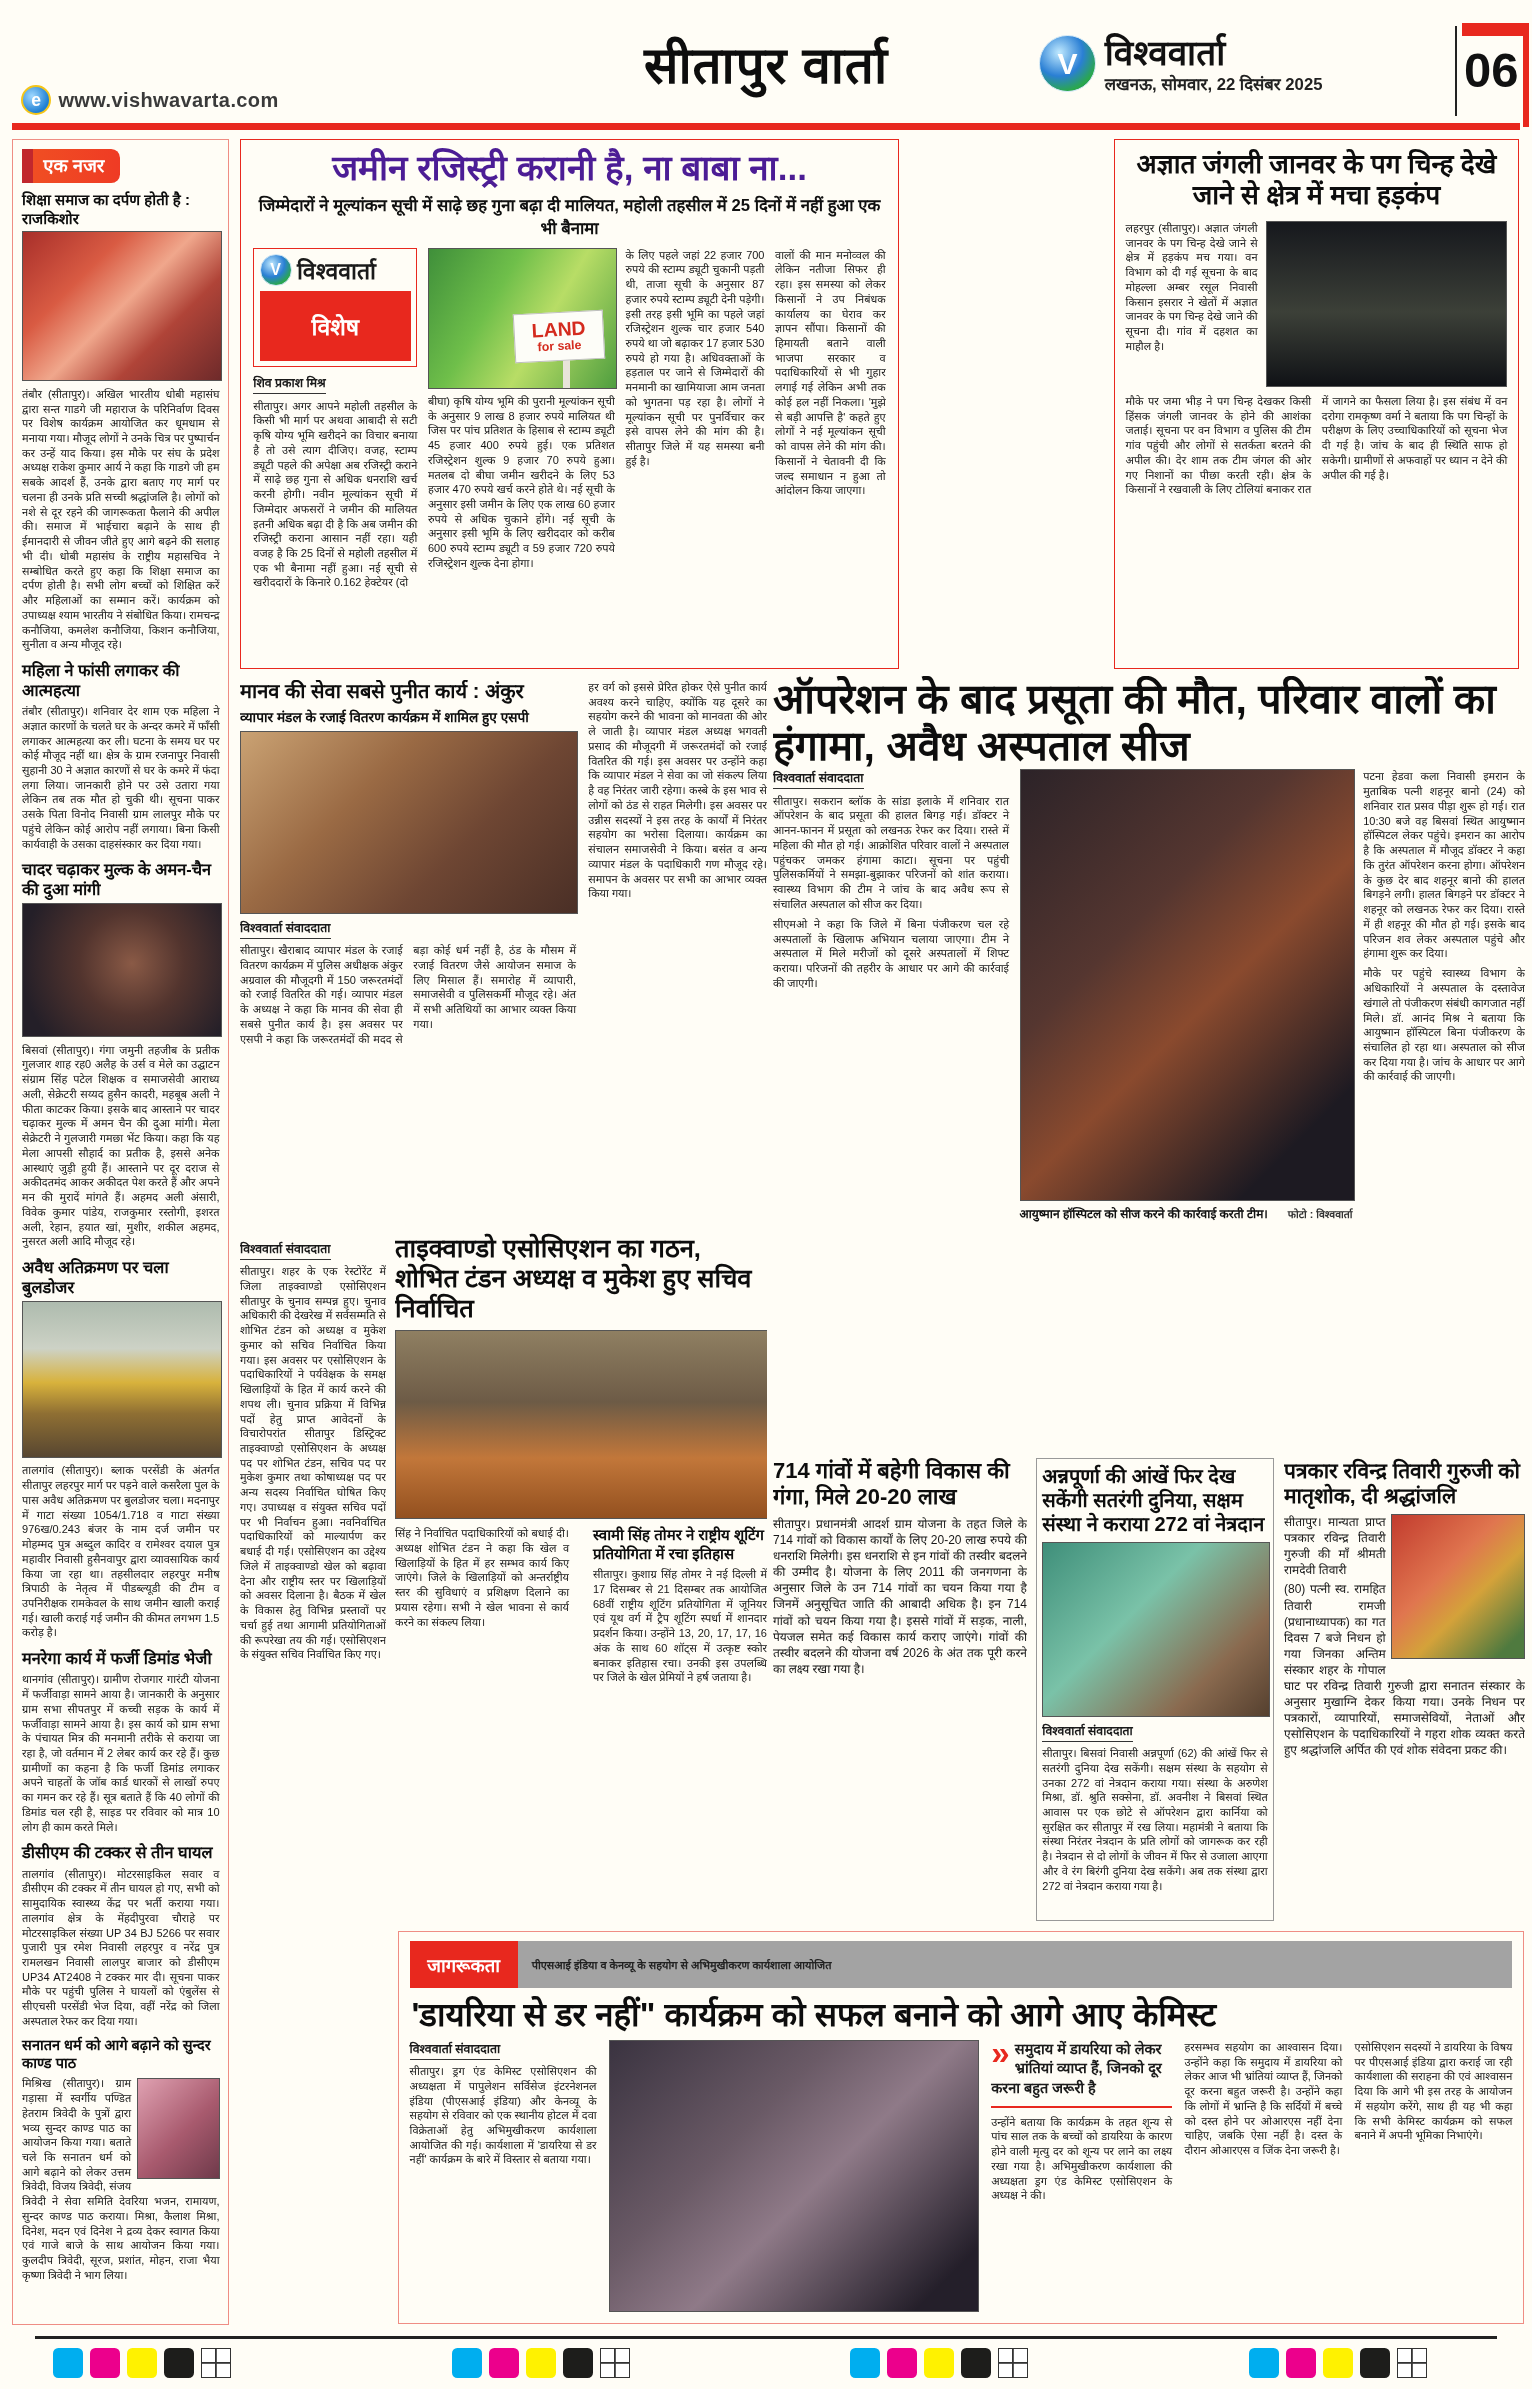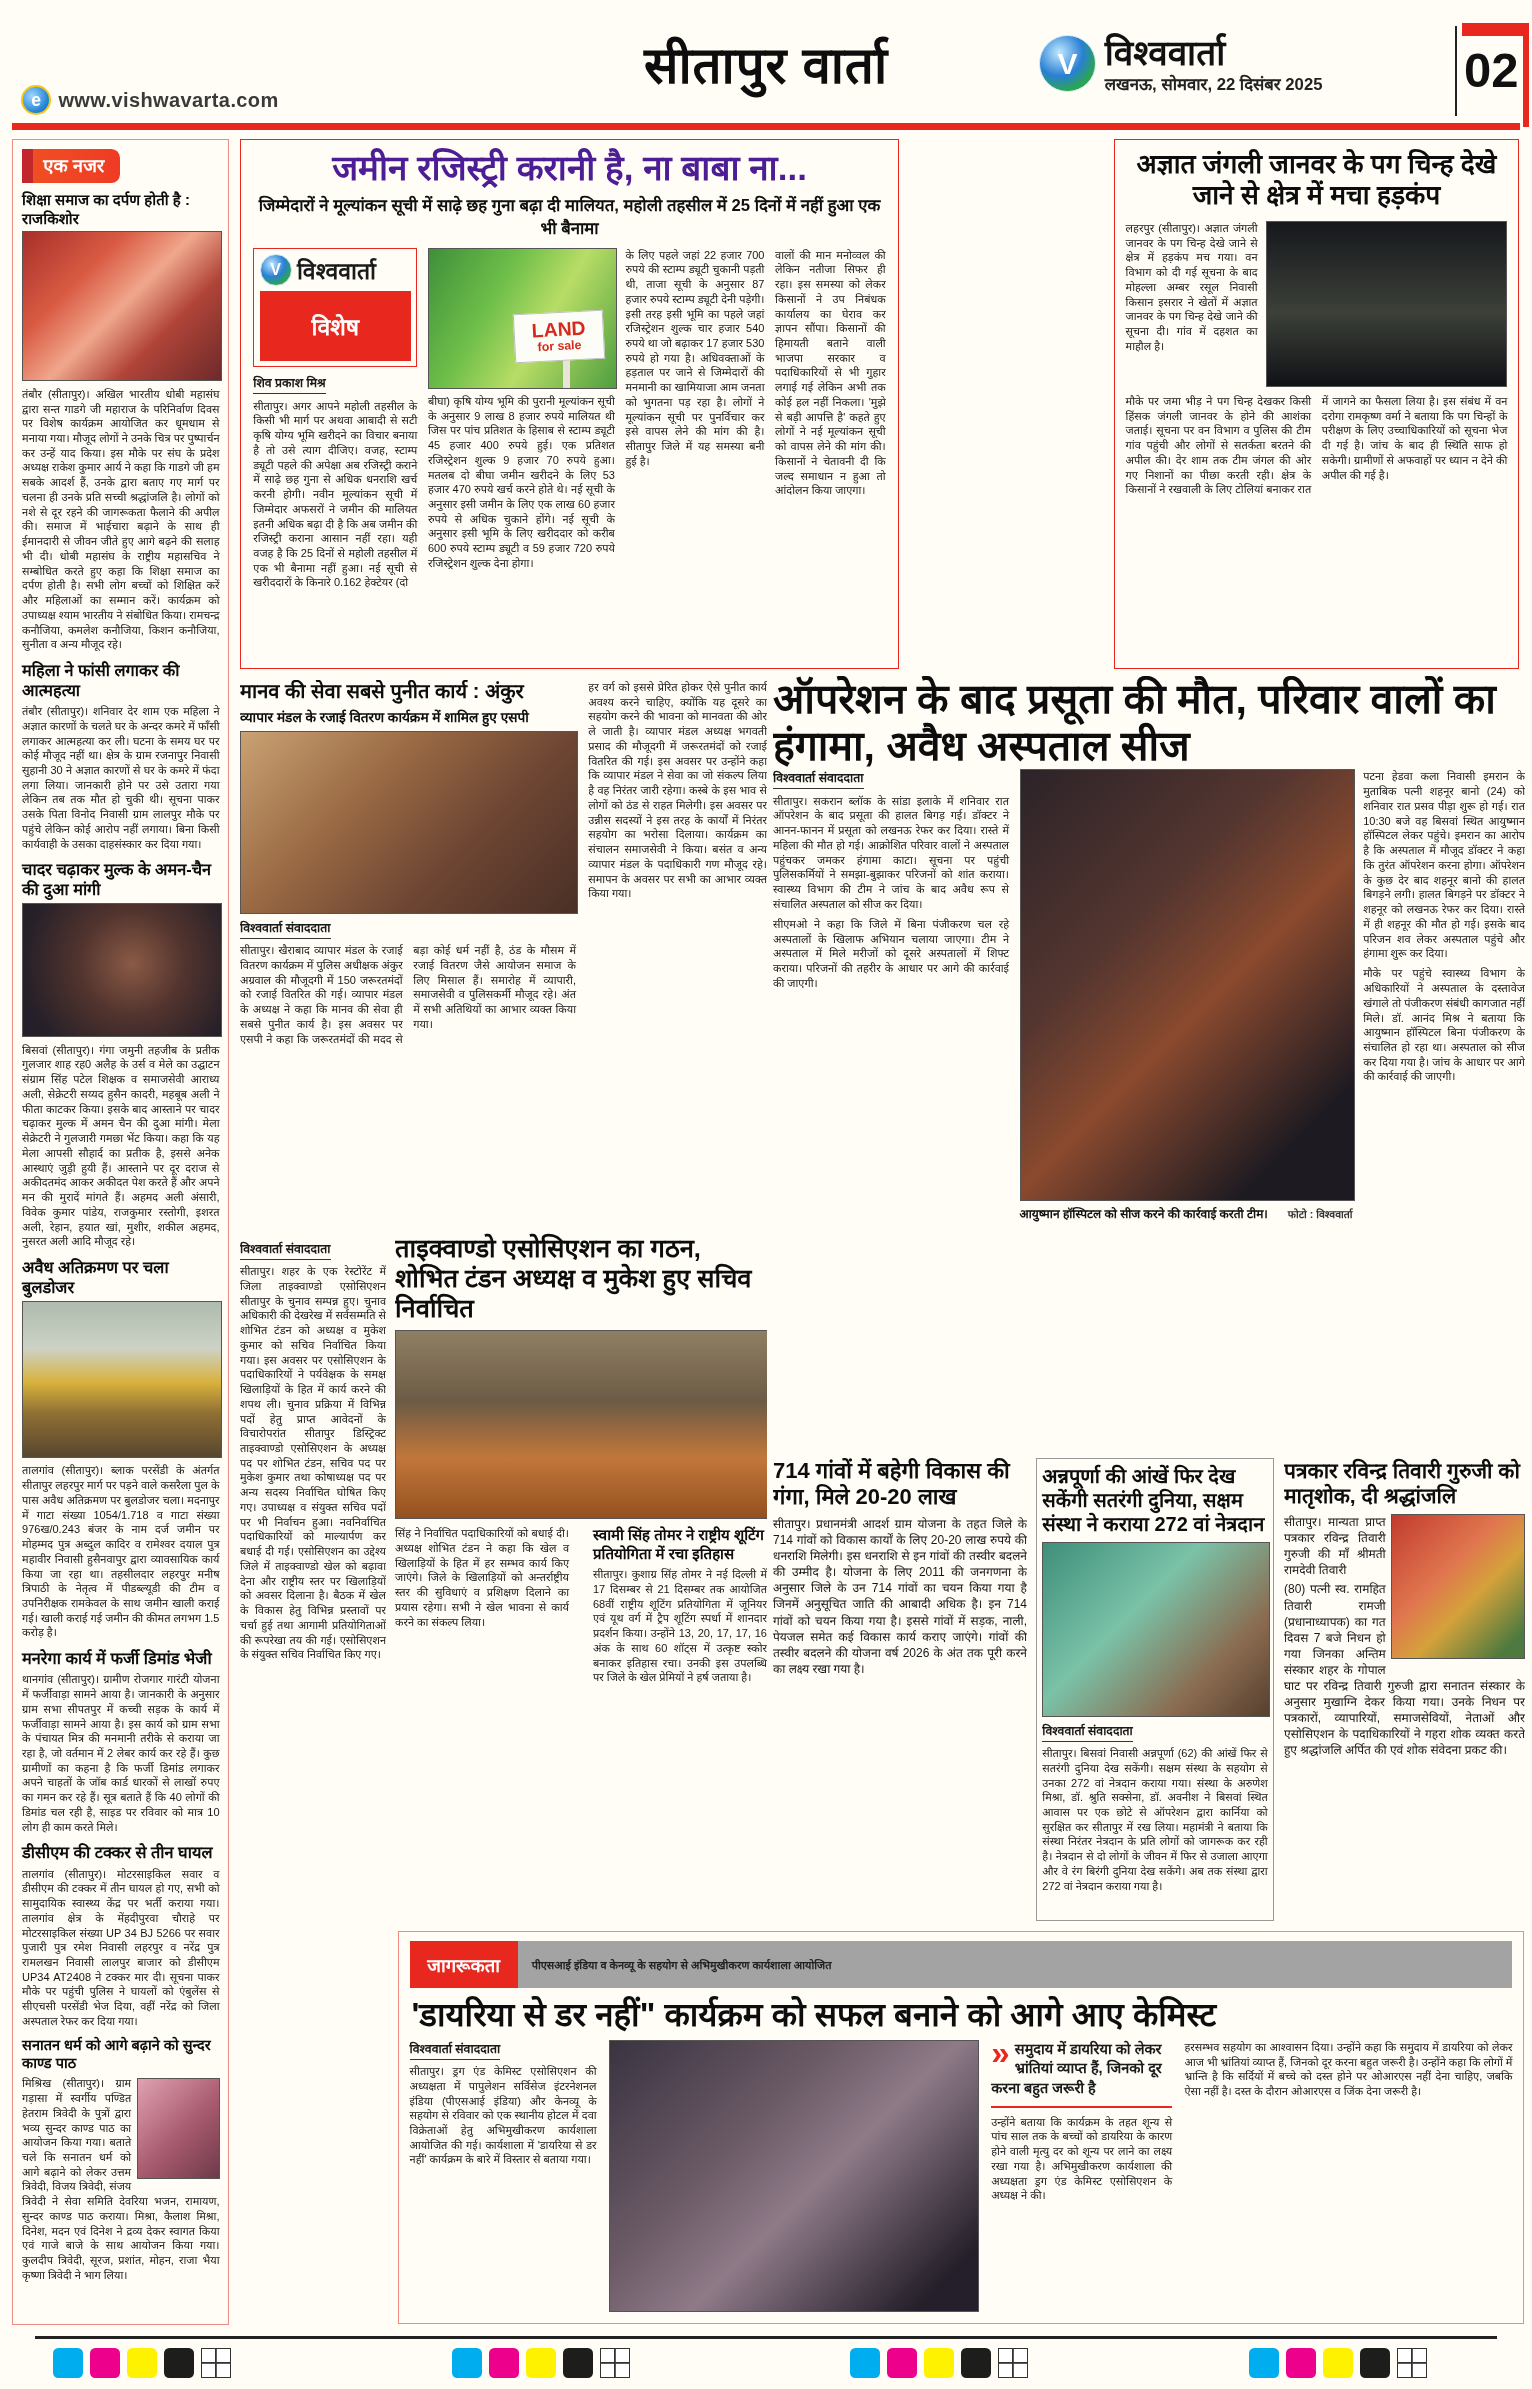--- a/index.html
+++ b/index.html
@@ -93,21 +93,21 @@
   <div class="abs brand-row" style="left:1039px;top:35px;">
     <span class="globe">V</span>
     <span>
       <span class="brand-name">विश्ववार्ता</span><br>
       <span class="edition">लखनऊ,   सोमवार, 22 दिसंबर 2025</span>
     </span>
   </div>
   <div class="abs hdr-divider" style="left:1455px;top:26.4px;height:90px;"></div>
   <div class="abs pg-red-bar" style="left:1462px;top:23px;width:67px;height:13.2px;"></div>
   <div class="abs pg-red-bar" style="left:1523px;top:23px;width:6.2px;height:104px;"></div>
-  <div class="abs pg-num" style="left:1464px;top:46px;">02</div>
+  <div class="abs pg-num" style="left:1464px;top:46px;">06</div>
   <div class="abs red-rule" style="left:12.3px;top:123px;width:1508px;height:7px;"></div>
 
   <div class="abs pbox" style="left:12.3px;top:139px;width:217px;height:2186px;padding:8.8px;overflow:hidden;">
     <div class="tag-row">
       <span class="tag-sq"></span>
       <span class="tag-bar">एक नजर</span>
     </div>
 
     <div class="lhead lhead-first">शिक्षा समाज का दर्पण होती है : राजकिशोर</div>
     <div class="ph ph-stage" style="height:148px;margin:3.5px 0 5.3px;"></div>
@@ -269,20 +269,23 @@
       <div style="width:181px;flex:none;">
         <div class="quote-blk">
           <span class="quote-mark">»</span>
           <span class="quote-txt">समुदाय में डायरिया को लेकर भ्रांतियां व्याप्त हैं, जिनको दूर करना बहुत जरूरी है</span>
         </div>
         <div class="body-txt" style="margin-top:7px;">उन्होंने बताया कि कार्यक्रम के तहत शून्य से पांच साल तक के बच्चों को डायरिया के कारण होने वाली मृत्यु दर को शून्य पर लाने का लक्ष्य रखा गया है। अभिमुखीकरण कार्यशाला की अध्यक्षता ड्रग एंड केमिस्ट एसोसिएशन के अध्यक्ष ने की।</div>
       </div>
       <div style="flex:1;">
         <div class="body-txt">हरसम्भव सहयोग का आश्वासन दिया। उन्होंने कहा कि समुदाय में डायरिया को लेकर आज भी भ्रांतियां व्याप्त हैं, जिनको दूर करना बहुत जरूरी है। उन्होंने कहा कि लोगों में भ्रान्ति है कि सर्दियों में बच्चे को दस्त होने पर ओआरएस नहीं देना चाहिए, जबकि ऐसा नहीं है। दस्त के दौरान ओआरएस व जिंक देना जरूरी है।</div>
       </div>
+      <div style="flex:1;">
+        <div class="body-txt">एसोसिएशन सदस्यों ने डायरिया के विषय पर पीएसआई इंडिया द्वारा कराई जा रही कार्यशाला की सराहना की एवं आश्वासन दिया कि आगे भी इस तरह के आयोजन में सहयोग करेंगे, साथ ही यह भी कहा कि सभी केमिस्ट कार्यक्रम को सफल बनाने में अपनी भूमिका निभाएंगे।</div>
+      </div>
     </div>
   </div>
 
   <div class="abs" style="left:35px;top:2336px;width:1462px;height:2.6px;background:#222;"></div>
   <div class="abs cmyk-row" style="left:53px;top:2348px;width:1374px;">
     <div class="cmyk-g">
       <span class="sq" style="background:#00AEEF;"></span>
       <span class="sq" style="background:#EC008C;"></span>
       <span class="sq" style="background:#FFF200;"></span>
       <span class="sq" style="background:#1d1d1b;"></span>

